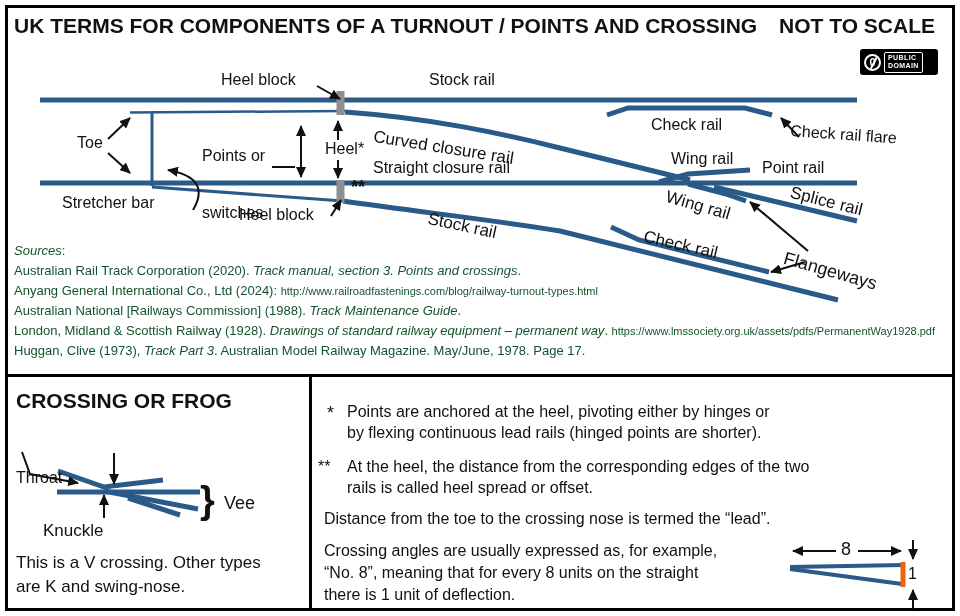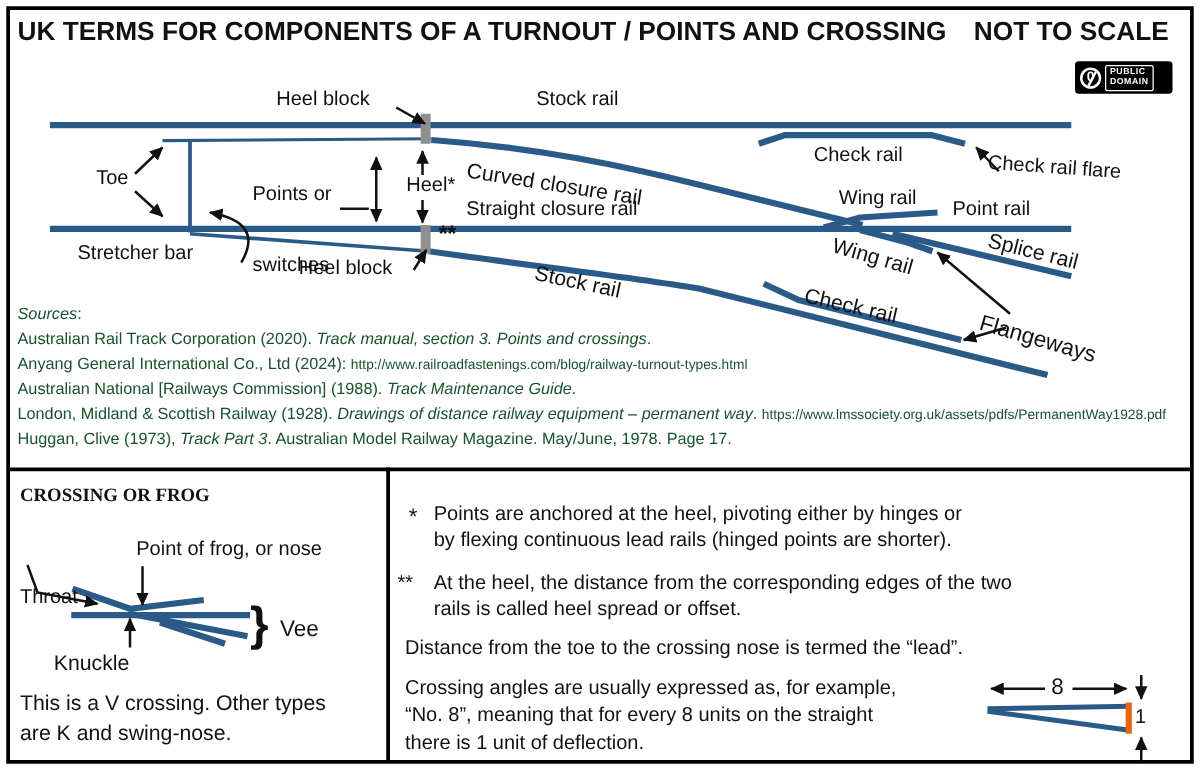--- a/index.html
+++ b/index.html
@@ -7,21 +7,21 @@
   .page{position:absolute;inset:0;}
   .frame{position:absolute;inset:5px;border:3px solid #000;}
   .layer{position:absolute;left:0;top:0;width:960px;height:616px;}
   .rail{stroke:var(--rail);fill:none;stroke-linecap:butt;}
   .r5{stroke-width:5px;} .r4{stroke-width:4px;} .r3{stroke-width:3px;} .r2{stroke-width:2.5px;}
   .blk{fill:var(--block);}
   .arr{stroke:var(--ink);stroke-width:2px;fill:none;}
   .org{stroke:var(--accent);stroke-width:5px;}
   .lb{position:absolute;font-size:16px;color:var(--ink);white-space:nowrap;line-height:1.12;}
   .b{font-weight:700;}
-  .f17{font-size:17px;} .f18{font-size:18px;} .f20{font-size:15px;font-family:Liberation Serif, serif;} .f21{font-size:21px;}
+  .f17{font-size:17px;} .f18{font-size:18px;} .f20{font-size:21px;} .f21{font-size:21px;}
   .rot4{transform:rotate(4deg);transform-origin:0 0;}
   .rot9{transform:rotate(9deg);transform-origin:0 0;}
   .rot12{transform:rotate(12deg);transform-origin:0 0;}
   .rot13{transform:rotate(13deg);transform-origin:0 0;}
   .rot14{transform:rotate(14deg);transform-origin:0 0;}
   .rot16{transform:rotate(16deg);transform-origin:0 0;}
   .src{position:absolute;left:14px;font-size:13px;color:#14532d;white-space:nowrap;}
   .src .it{font-style:italic;}
   .src .url{font-size:11px;}
   .pd{position:absolute;left:860px;top:49px;width:78px;height:26px;background:#000;border-radius:3px;
@@ -131,29 +131,28 @@
   <div class="lb" style="left:762px;top:159px;">Point rail</div>
   <div class="lb f17 rot14" style="left:793px;top:183px;">Splice rail</div>
   <div class="lb f17 rot16" style="left:669px;top:187px;">Wing rail</div>
   <div class="lb f17 rot13" style="left:646px;top:227px;">Check rail</div>
   <div class="lb f18 rot16" style="left:787px;top:248px;">Flangeways</div>
 
   <div class="src" style="top:243px;"><span class="it">Sources</span><span>:</span></div>
   <div class="src" style="top:263px;"><span>Australian Rail Track Corporation (2020). </span><span class="it">Track manual, section 3. Points and crossings</span><span>.</span></div>
   <div class="src" style="top:283px;text-align:center;"><span>Anyang General International Co., Ltd (2024): </span><span class="url">http://www.railroadfastenings.com/blog/railway-turnout-types.html</span></div>
   <div class="src" style="top:303px;"><span>Australian National [Railways Commission] (1988). </span><span class="it">Track Maintenance Guide</span><span>.</span></div>
-  <div class="src" style="top:323px;"><span>London, Midland &amp; Scottish Railway (1928). </span><span class="it">Drawings of distance railway equipment – permanent way</span><span>. </span><span class="url">https://www.lmssociety.org.uk/assets/pdfs/PermanentWay1928.pdf</span></div>
+  <div class="src" style="top:323px;"><span>London, Midland &amp; Scottish Railway (1928). </span><span class="it">Drawings of standard railway equipment – permanent way</span><span>. </span><span class="url">https://www.lmssociety.org.uk/assets/pdfs/PermanentWay1928.pdf</span></div>
   <div class="src" style="top:343px;"><span>Huggan, Clive (1973), </span><span class="it">Track Part 3</span><span>. Australian Model Railway Magazine. May/June, 1978. Page 17.</span></div>
 
   <div class="div-h"></div>
   <div class="div-v"></div>
 
   <div class="lb f20 b" style="left:16px;top:389px;">CROSSING OR FROG</div>
   <div class="lb" style="left:16px;top:429px;margin-top:40px;">Throat</div>
-  <div class="lb" style="left:109px;top:431px;">Point of frog, or nose</div>
   <div class="lb f17" style="left:43px;top:521px;">Knuckle</div>
   <div class="lb vee-brace" style="left:200px;top:479px;">}</div>
   <div class="lb f18" style="left:224px;top:493px;">Vee</div>
   <div class="lb f17" style="left:16px;top:553px;">This is a V crossing. Other types</div>
   <div class="lb f17" style="left:16px;top:577px;">are K and swing-nose.</div>
 
   <div class="lb f18" style="left:327px;top:403px;">*</div>
   <div class="lb" style="left:347px;top:403px;">Points are anchored at the heel, pivoting either by hinges or</div>
   <div class="lb" style="left:347px;top:424px;">by flexing continuous lead rails (hinged points are shorter).</div>
   <div class="lb" style="left:318px;top:458px;">**</div>

